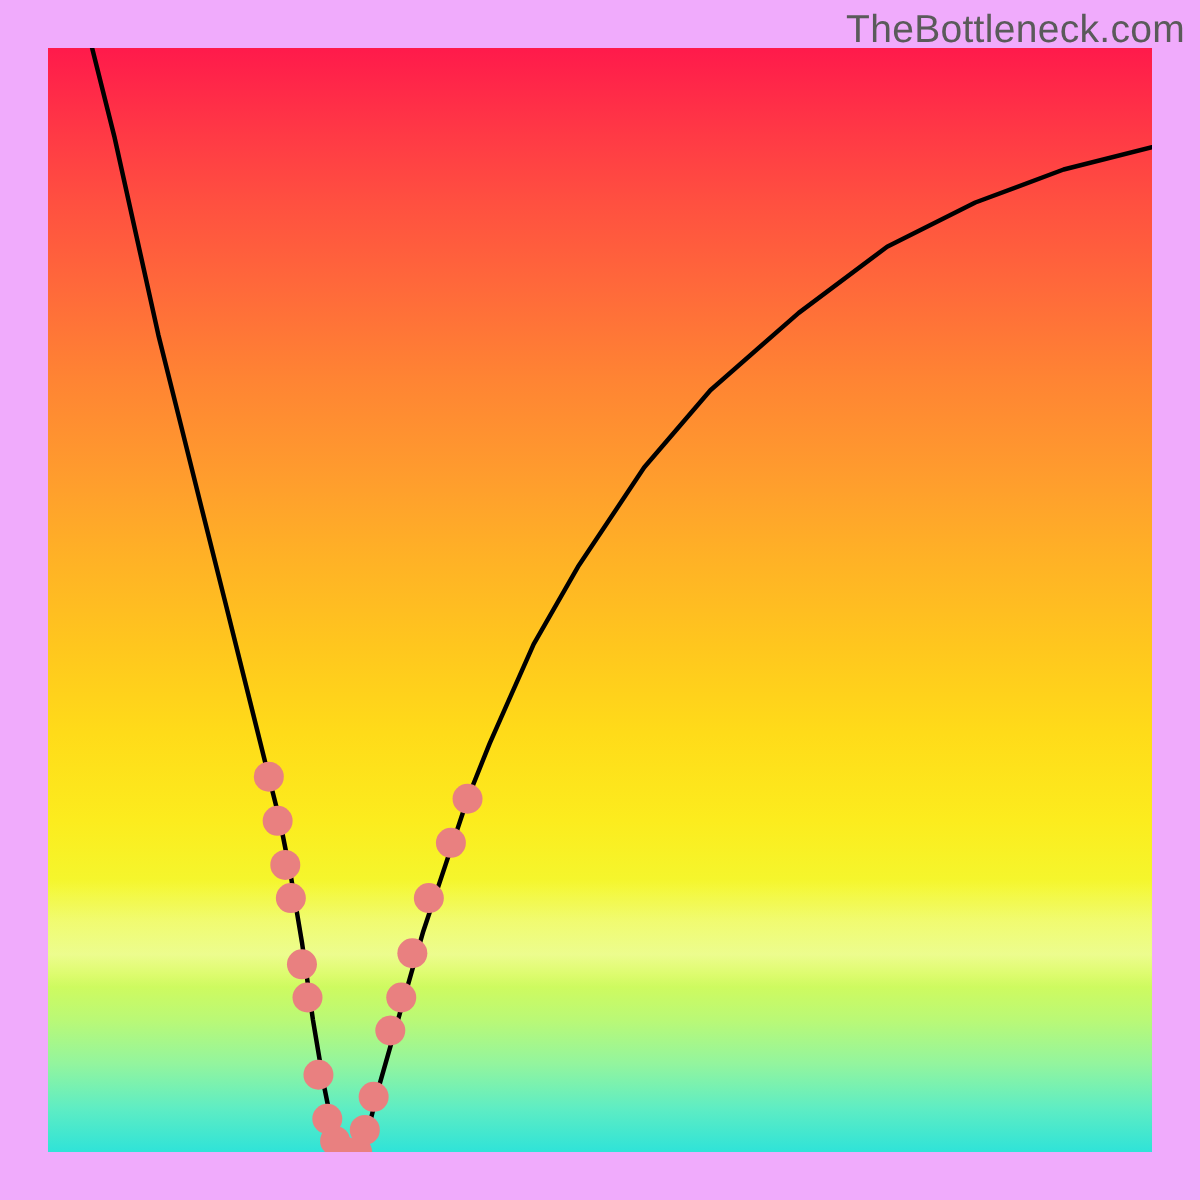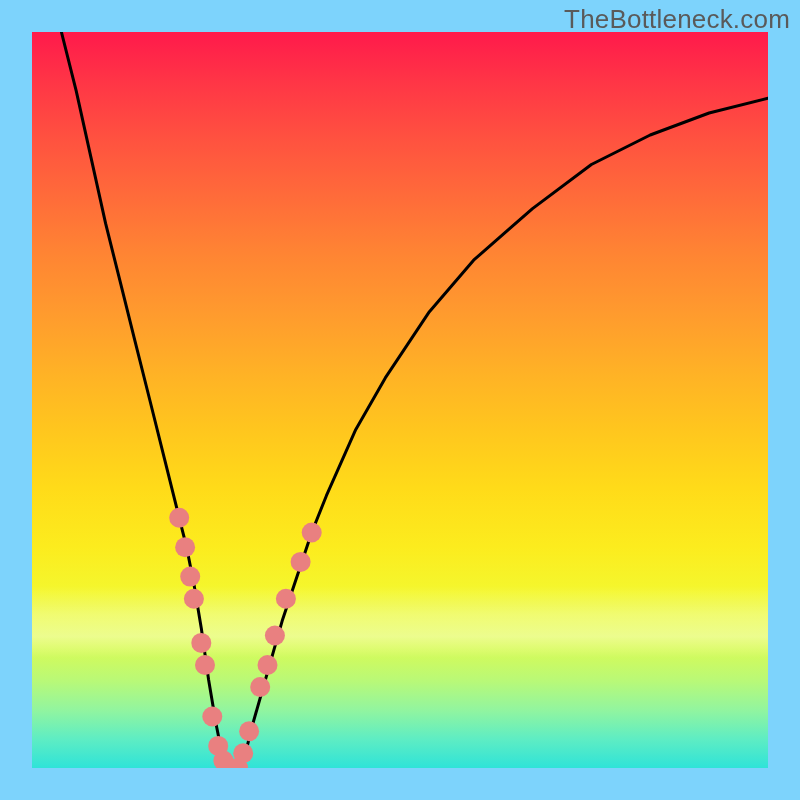--- a/index.html
+++ b/index.html
@@ -8,21 +8,21 @@
     width: 800px;
     height: 800px;
     background: #000;
     overflow: hidden;
     font-family: -apple-system, Helvetica, Arial, sans-serif;
   }
   .frame {
     position: relative;
     width: 800px;
     height: 800px;
-    background: #7dd3fc;
+    background: #f0abfc;
   }
   .watermark {
     position: absolute;
     top: 4px;
     right: 10px;
     color: #5a5a5a;
     font-size: 26px;
     font-weight: 400;
     letter-spacing: 0.2px;
     z-index: 10;

